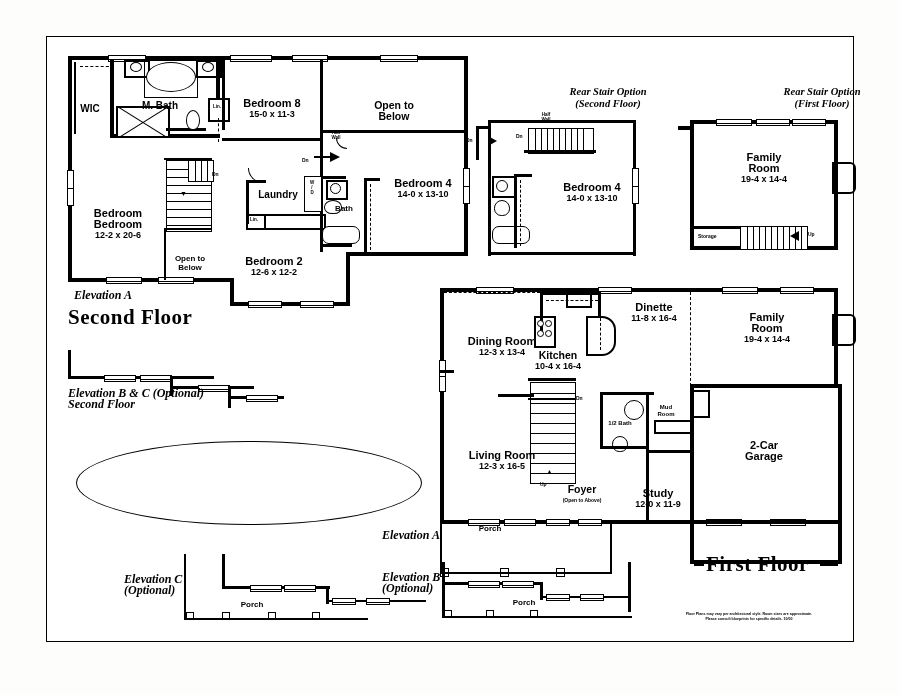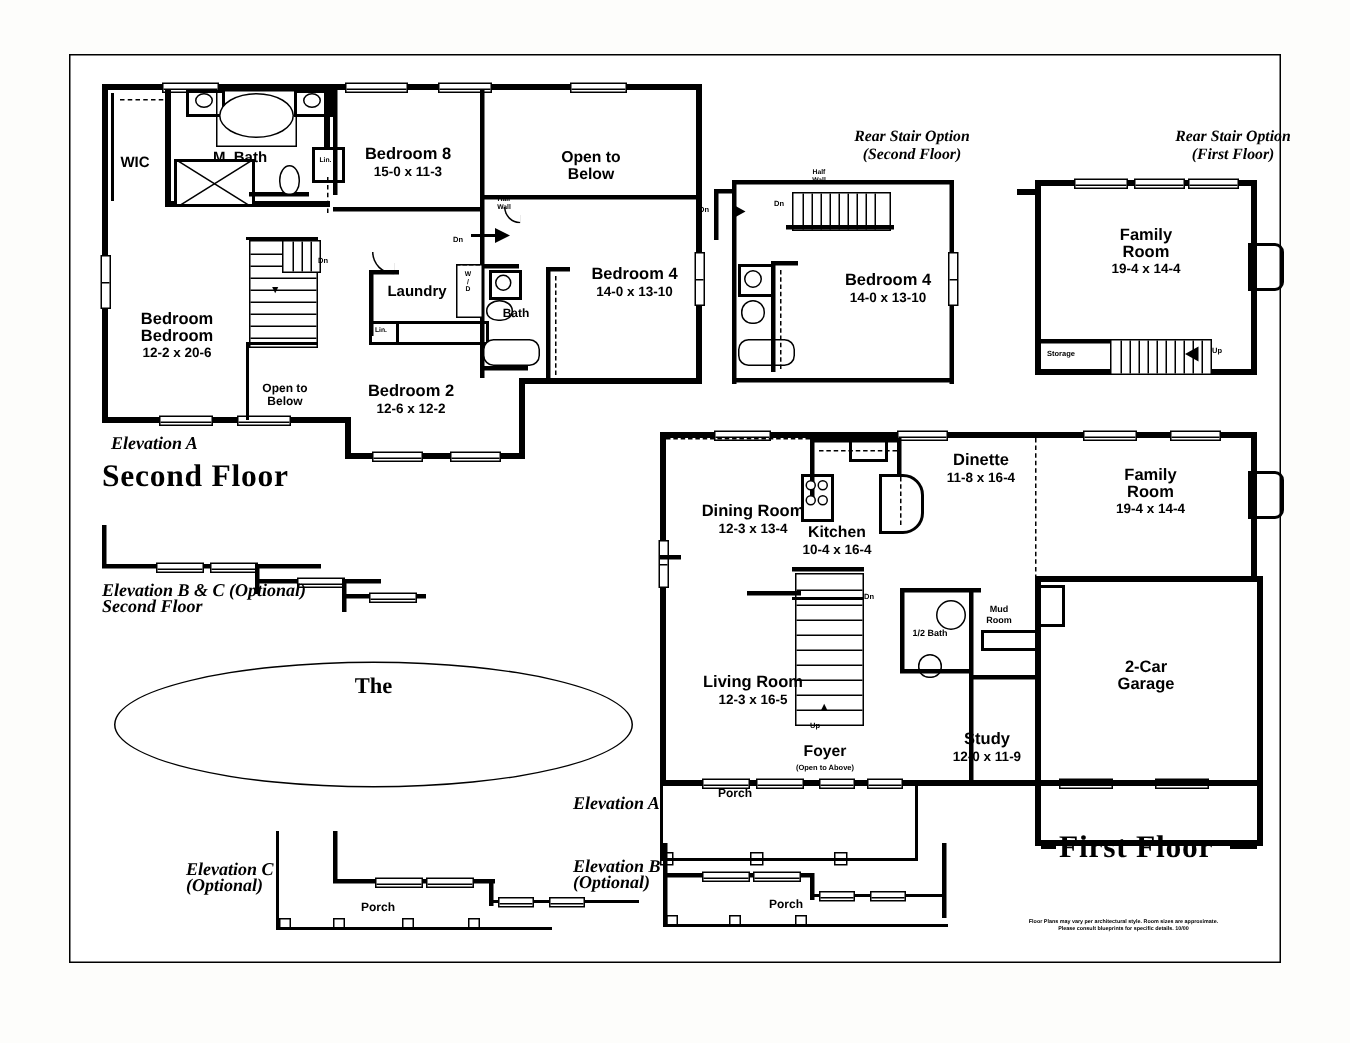--- a/index.html
+++ b/index.html
@@ -264,21 +264,20 @@
     <div class="w" style="left:228px;top:386px;width:3px;height:22px;"></div>
     <div class="w" style="left:228px;top:396px;width:56px;height:3px;"></div>
     <div class="win" style="left:246px;top:395px;width:30px;height:5px;"></div>
     <div class="elev" style="left:68px;top:388px;">
       <span>Elevation B &amp; C (Optional)</span><br>
       <span>Second Floor</span>
     </div>
   </div>
 
   <div id="logo">
-    <div class="the">The</div>
   </div>
 
   <div>
     <div class="opt-title" style="left:528px;top:86px;width:160px;">
       <span>Rear Stair Option</span><br>
       <span>(Second Floor)</span>
     </div>
 
     <div class="w" style="left:488px;top:120px;width:148px;height:3px;"></div>
     <div class="w" style="left:488px;top:120px;width:3px;height:136px;"></div>
@@ -468,21 +467,21 @@
     </div>
     <div class="rm big" style="left:722px;top:312px;width:90px;">
       <span class="nm">Family</span>
       <span class="nm">Room</span>
       <span class="dim">19-4 x 14-4</span>
     </div>
     <div class="rm big" style="left:450px;top:450px;width:104px;">
       <span class="nm">Living Room</span>
       <span class="dim">12-3 x 16-5</span>
     </div>
-    <div class="rm" style="left:512px;top:484px;width:76px;margin-top:12px;">
+    <div class="rm" style="left:544px;top:484px;width:76px;">
       <span class="nm">Foyer</span>
       <span style="font-size:5px;display:block;">(Open to Above)</span>
     </div>
     <div class="rm big" style="left:614px;top:488px;width:88px;">
       <span class="nm">Study</span>
       <span class="dim">12-0 x 11-9</span>
     </div>
     <div class="rm big" style="left:722px;top:440px;width:84px;">
       <span class="nm">2-Car</span>
       <span class="nm">Garage</span>

